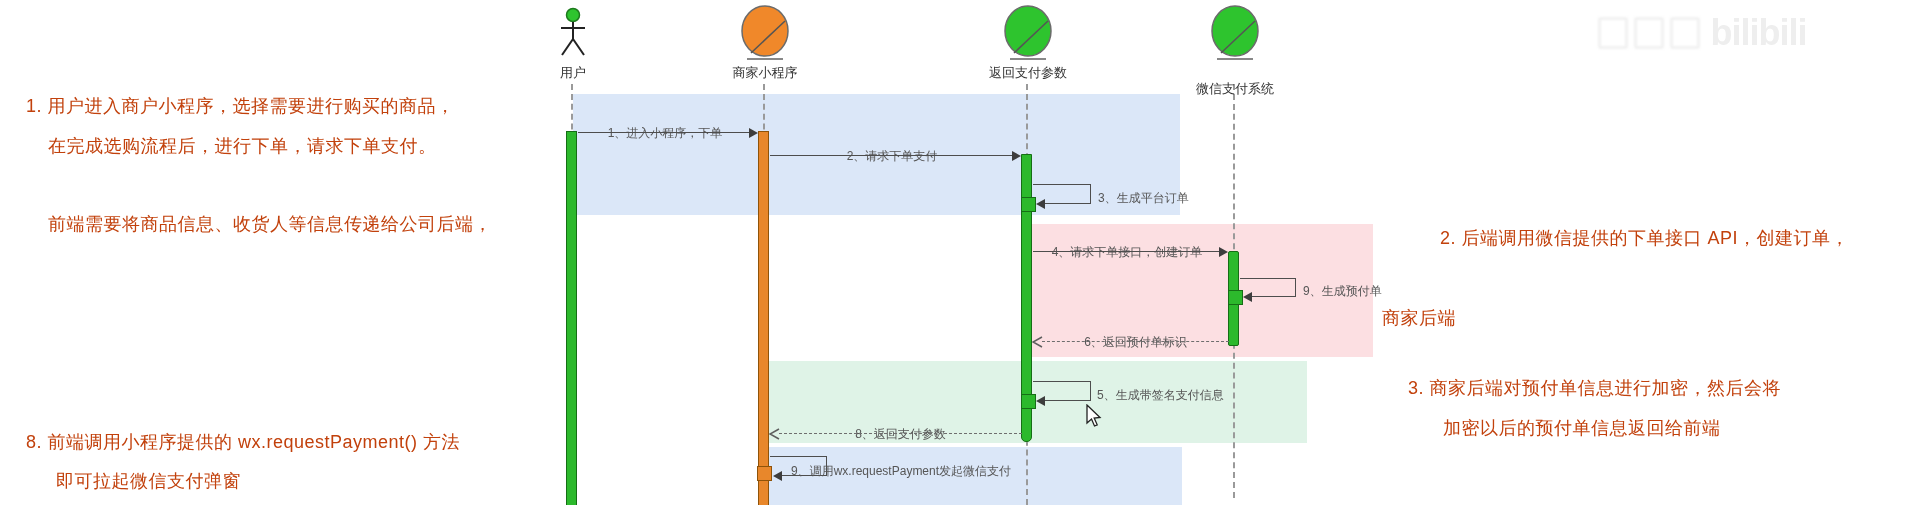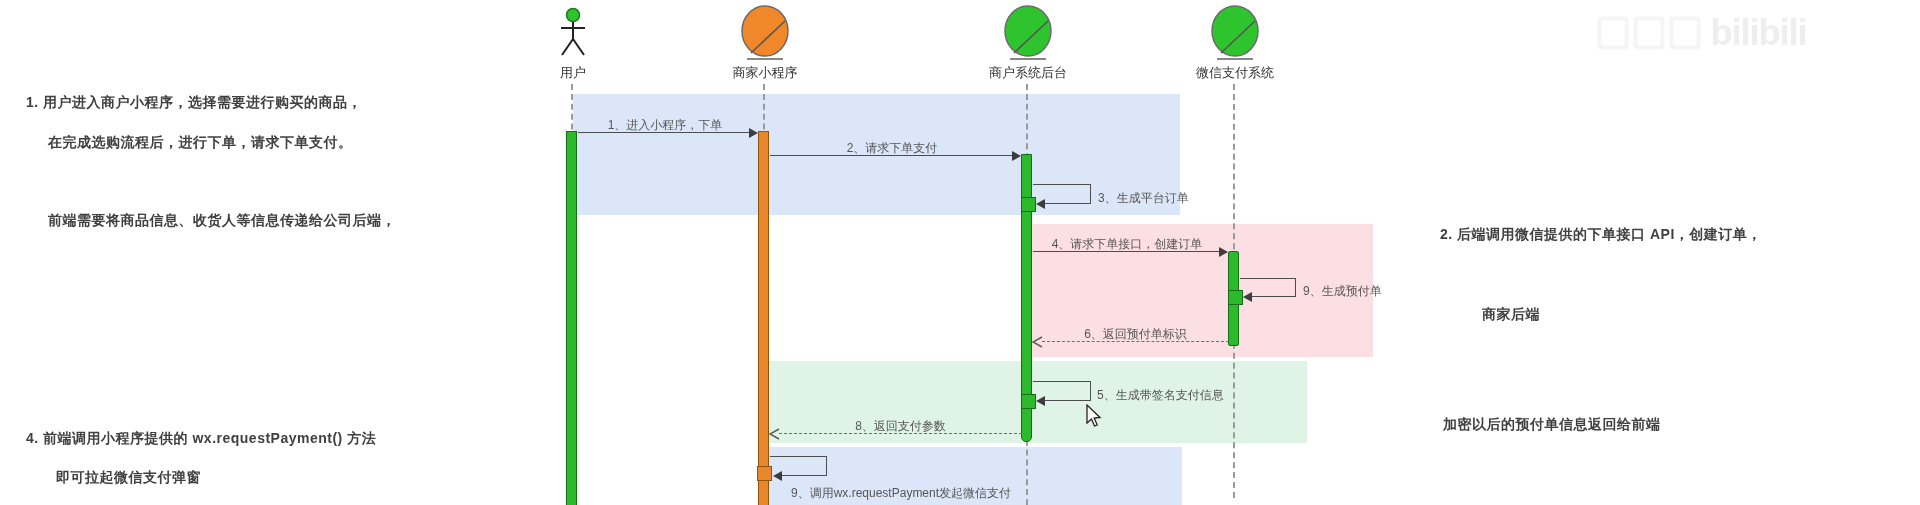--- a/index.html
+++ b/index.html
@@ -1,39 +1,39 @@
 <!DOCTYPE html>
 <html><head>
 <meta charset="utf-8">
 <style>
   html,body{margin:0;padding:0;background:#fff;}
   #stage{position:relative;width:1920px;height:505px;background:#ffffff;overflow:hidden;
          font-family:"Liberation Sans","DejaVu Sans",sans-serif;}
   .abs{position:absolute;}
   
-  .note{position:absolute;white-space:nowrap;font-size:14px;font-weight:700;color:#404040;letter-spacing:.5px;}
+  .note{position:absolute;white-space:nowrap;font-size:18px;font-weight:400;color:#c2410c;letter-spacing:.5px;}
   
   .region{position:absolute;z-index:1;}
   
   .lifeline{position:absolute;width:0;border-left:2px dashed #9a9a9a;z-index:2;}
   
   .bar{position:absolute;width:9px;border:1px solid;z-index:3;}
   .bar.green{background:#2cb92c;border-color:#156e15;}
   .bar.orange{background:#e8872b;border-color:#8f5309;}
   
   .hline{position:absolute;height:0;border-top:2px solid #4d4d4d;z-index:4;}
   .hline.thin{border-top-width:1.5px;}
   .hline.dashed{border-top:1.5px dashed #6e6e6e;}
   .vline{position:absolute;width:0;border-left:1.5px solid #4d4d4d;z-index:4;}
   .tri-r{position:absolute;width:0;height:0;border-top:5px solid transparent;border-bottom:5px solid transparent;border-left:9px solid #3d3d3d;z-index:4;}
   .tri-l{position:absolute;width:0;height:0;border-top:5px solid transparent;border-bottom:5px solid transparent;border-right:9px solid #3d3d3d;z-index:4;}
   .sq{position:absolute;width:13px;height:13px;background:#2cb92c;border:1px solid #156e15;z-index:5;}
   .sq.orange{background:#e8872b;border-color:#8f5309;}
   .msg-label{position:absolute;font-size:12px;color:#565656;white-space:nowrap;z-index:4;}
-  .msg-label.center{text-align:center;}
+  .msg-label.center{text-align:center;margin-top:8px;}
   .actor-label{position:absolute;font-size:13px;color:#333;text-align:center;white-space:nowrap;z-index:5;}
   .actor-svg{position:absolute;z-index:5;}
   
   .wm{position:absolute;z-index:6;color:#efefef;white-space:nowrap;}
   .wm-box{display:inline-block;width:24px;height:26px;border:3px solid #f1f1f1;margin-right:6px;border-radius:3px;filter:blur(1px);vertical-align:middle;}
   .wm-brand{font-size:36px;font-weight:700;letter-spacing:-1px;color:#eeeeee;vertical-align:middle;}
   .cursor{position:absolute;z-index:7;}
 </style>
 </head>
 <body>
@@ -41,25 +41,26 @@
 <div id="stage">
 
   <div class="wm" style="left:1598px;top:12px;">
     <span class="wm-box"></span><span class="wm-box"></span><span class="wm-box"></span>
     <span class="wm-brand">bilibili</span>
   </div>
 
   <div class="note" style="left:26px;top:94px;">1. 用户进入商户小程序，选择需要进行购买的商品，</div>
   <div class="note" style="left:48px;top:212px;">前端需要将商品信息、收货人等信息传递给公司后端，</div>
   <div class="note" style="left:48px;top:134px;">在完成选购流程后，进行下单，请求下单支付。</div>
-  <div class="note" style="left:26px;top:430px;">4. 前端调用小程序提供的 wx.requestPayment() 方法</div>
+  <div class="note" style="left:26px;top:430px;">8. 前端调用小程序提供的 wx.requestPayment() 方法</div>
   <div class="note" style="left:56px;top:469px;">即可拉起微信支付弹窗</div>
 
   <div class="note" style="left:1408px;top:226px;margin-left:32px;">2. 后端调用微信提供的下单接口 API，创建订单，</div>
-  <div class="note" style="left:1482px;top:306px;">商家后端</div>
+  <div class="note" style="left:1382px;top:306px;">商家后端</div>
+  <div class="note" style="left:1408px;top:376px;">3. 商家后端对预付单信息进行加密，然后会将</div>
   <div class="note" style="left:1443px;top:416px;">加密以后的预付单信息返回给前端</div>
 
   <div class="region" style="left:573px;top:94px;width:607px;height:121px;background:#dbe7f8;"></div>
   <div class="region" style="left:1028px;top:224px;width:345px;height:133px;background:#fcdfe2;"></div>
   <div class="region" style="left:762px;top:361px;width:545px;height:82px;background:#dff3e7;"></div>
   <div class="region" style="left:762px;top:447px;width:420px;height:58px;background:#dbe7f8;"></div>
 
   <div class="lifeline" style="left:571px;top:84px;height:421px;"></div>
   <div class="lifeline" style="left:763px;top:84px;height:421px;"></div>
   <div class="lifeline" style="left:1026px;top:84px;height:421px;"></div>
@@ -84,28 +85,28 @@
     <line x1="14" y1="49" x2="48" y2="17" stroke="#555" stroke-width="1.5"></line>
     <line x1="10" y1="55" x2="46" y2="55" stroke="#888" stroke-width="2"></line>
   </svg>
   <div class="actor-label" style="left:705px;top:64px;width:120px;">商家小程序</div>
 
   <svg class="actor-svg" style="left:1000px;top:4px;" width="56" height="58">
     <ellipse cx="28" cy="27" rx="23" ry="25" fill="#2ec42e" stroke="#6b6b6b" stroke-width="1.5"></ellipse>
     <line x1="14" y1="49" x2="48" y2="17" stroke="#555" stroke-width="1.5"></line>
     <line x1="10" y1="55" x2="46" y2="55" stroke="#888" stroke-width="2"></line>
   </svg>
-  <div class="actor-label" style="left:968px;top:64px;width:120px;">商户系统后台</div>
+  <div class="actor-label" style="left:968px;top:64px;width:120px;">返回支付参数</div>
 
   <svg class="actor-svg" style="left:1207px;top:4px;" width="56" height="58">
     <ellipse cx="28" cy="27" rx="23" ry="25" fill="#2ec42e" stroke="#6b6b6b" stroke-width="1.5"></ellipse>
     <line x1="14" y1="49" x2="48" y2="17" stroke="#555" stroke-width="1.5"></line>
     <line x1="10" y1="55" x2="46" y2="55" stroke="#888" stroke-width="2"></line>
   </svg>
-  <div class="actor-label" style="left:1175px;top:64px;width:120px;">微信支付系统</div>
+  <div class="actor-label" style="left:1175px;top:80px;width:120px;">微信支付系统</div>
 
   <div class="msg-label center" style="left:578px;top:117px;width:174px;">1、进入小程序，下单</div>
   <div class="hline thin" style="left:578px;top:132px;width:174px;"></div>
   <div class="tri-r" style="left:749px;top:128px;"></div>
 
   <div class="msg-label center" style="left:770px;top:140px;width:244px;">2、请求下单支付</div>
   <div class="hline thin" style="left:770px;top:155px;width:244px;"></div>
   <div class="tri-r" style="left:1012px;top:151px;"></div>
 
   <div class="hline thin" style="left:1033px;top:184px;width:58px;"></div>
@@ -143,19 +144,19 @@
   <div class="hline dashed" style="left:779px;top:433px;width:243px;"></div>
   <svg class="abs" style="left:769px;top:428px;z-index:4;" width="11" height="12">
     <path d="M10 1 L1 6 L10 11" stroke="#5e5e5e" fill="none" stroke-width="1.5"></path>
   </svg>
 
   <div class="hline thin" style="left:770px;top:456px;width:57px;"></div>
   <div class="vline" style="left:826px;top:456px;height:20px;"></div>
   <div class="hline thin" style="left:782px;top:475px;width:45px;"></div>
   <div class="tri-l" style="left:773px;top:471px;"></div>
   <div class="sq orange" style="left:757px;top:466px;"></div>
-  <div class="msg-label" style="left:791px;top:463px;margin-top:22px;">9、调用wx.requestPayment发起微信支付</div>
+  <div class="msg-label" style="left:791px;top:463px;">9、调用wx.requestPayment发起微信支付</div>
 
   <svg class="cursor" style="left:1085px;top:404px;" width="18" height="24">
     <path d="M2 1 L2 19 L6.5 15 L9.5 22 L12.2 20.8 L9.2 14 L15 13.5 Z" fill="#ffffff" stroke="#222" stroke-width="1.3"></path>
   </svg>
 
 </div>
 
 </body></html>

